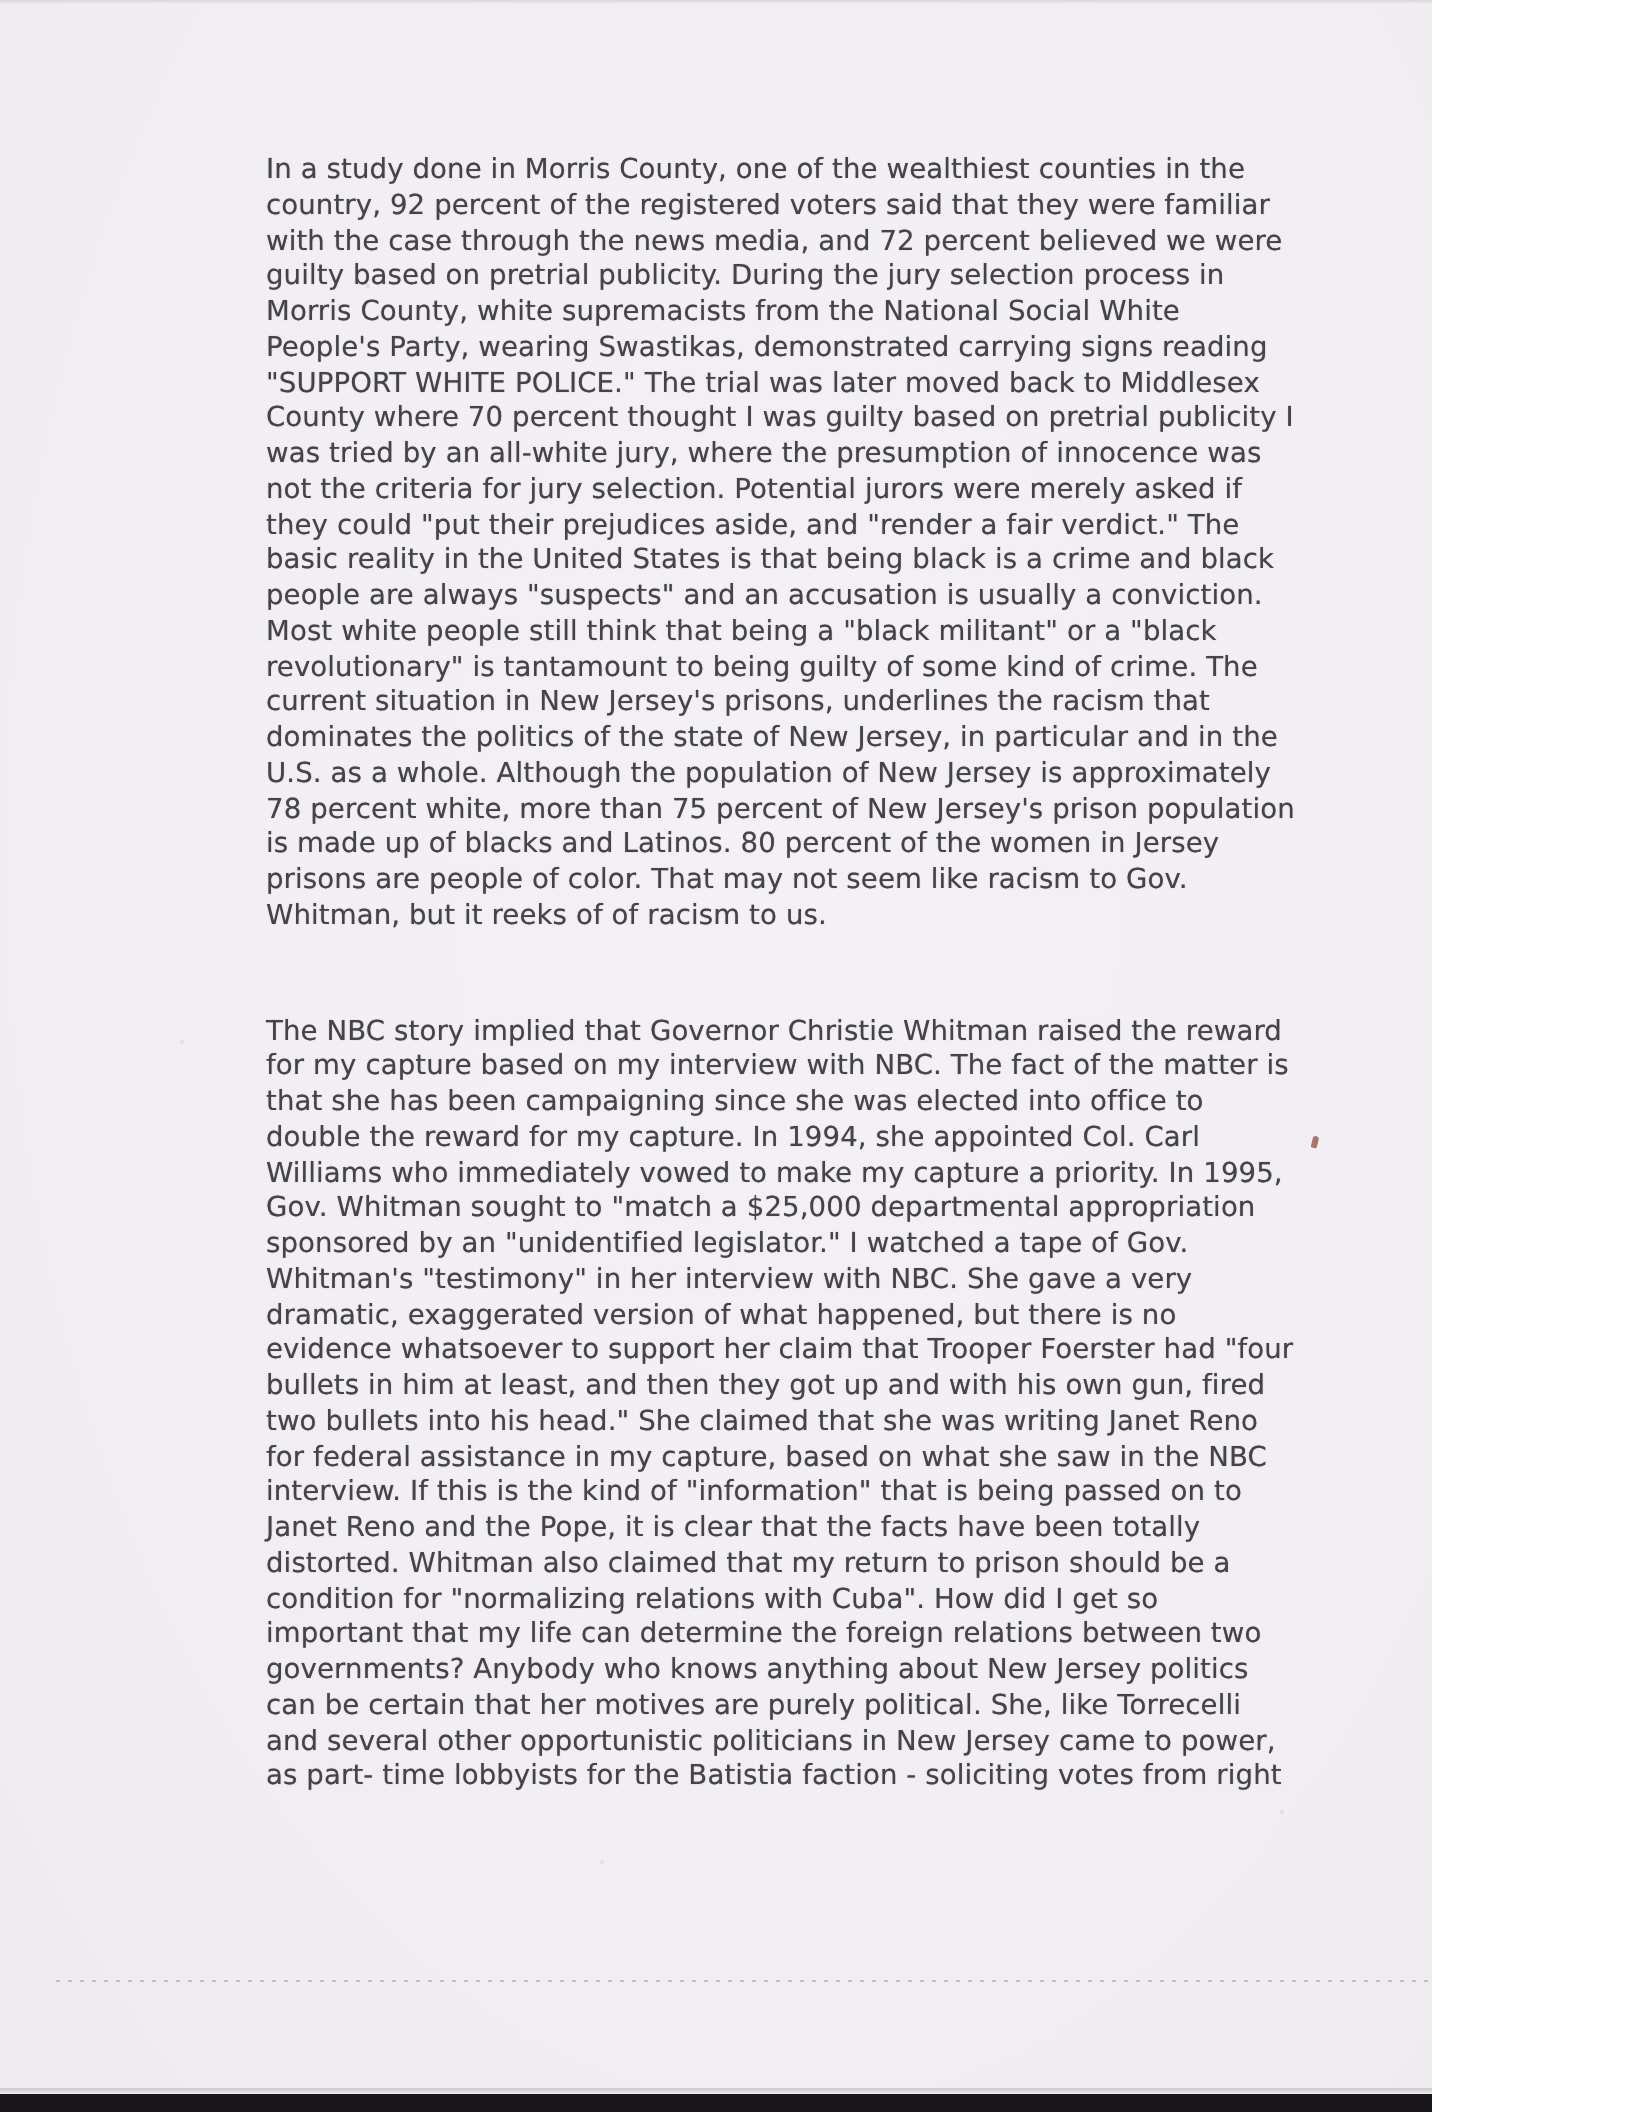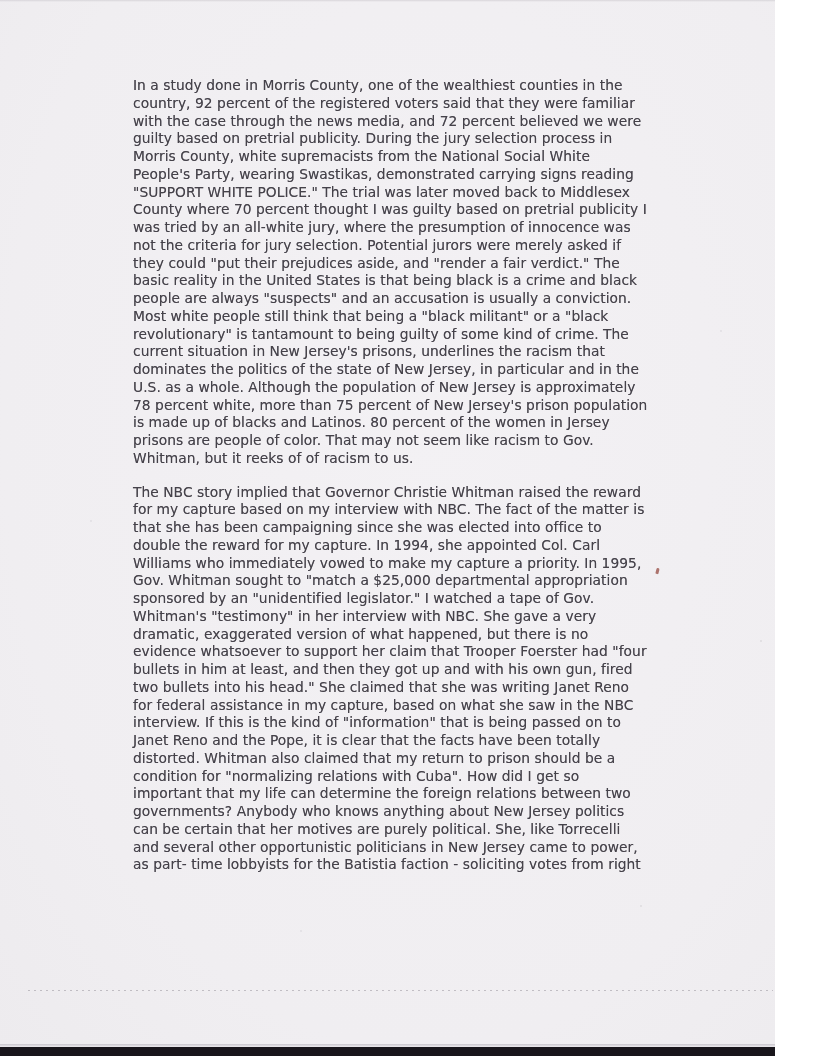--- a/index.html
+++ b/index.html
@@ -1,21 +1,21 @@
 <!DOCTYPE html>
 <html><head>
 <meta charset="utf-8">
 <style>
   html, body {
     margin: 0;
     padding: 0;
   }
   .page {
     position: relative;
-    width: 775px;
+    width: 716px;
     height: 1056px;
     overflow: hidden;
     background: radial-gradient(ellipse at 55% 40%, #f3f1f4 0%, #f0eef1 70%, #edebee 100%);
     font-family: "DejaVu Sans", "Liberation Sans", sans-serif;
   }
   .top-edge {
     position: absolute;
     top: 0; left: 0; right: 0;
     height: 2px;
     background: linear-gradient(to bottom, #d8d5da, rgba(216,213,218,0));
@@ -29,21 +29,21 @@
   .text-block p {
     margin: 0;
     white-space: pre-line;
     font-size: 13.8px;
     line-height: 17.75px;
     letter-spacing: 0.05px;
     color: #45424a;
     text-shadow: 0 0 0.5px rgba(69,66,74,0.55);
   }
   .text-block p + p {
-    margin-top: 16px;
+    margin-top: 40px;
   }
   .scan-speck {
     position: absolute;
     top: 568px;
     left: 656px;
     width: 3px;
     height: 6px;
     border-radius: 2px 2px 1px 1px;
     transform: rotate(14deg);
     opacity: 0.8;

